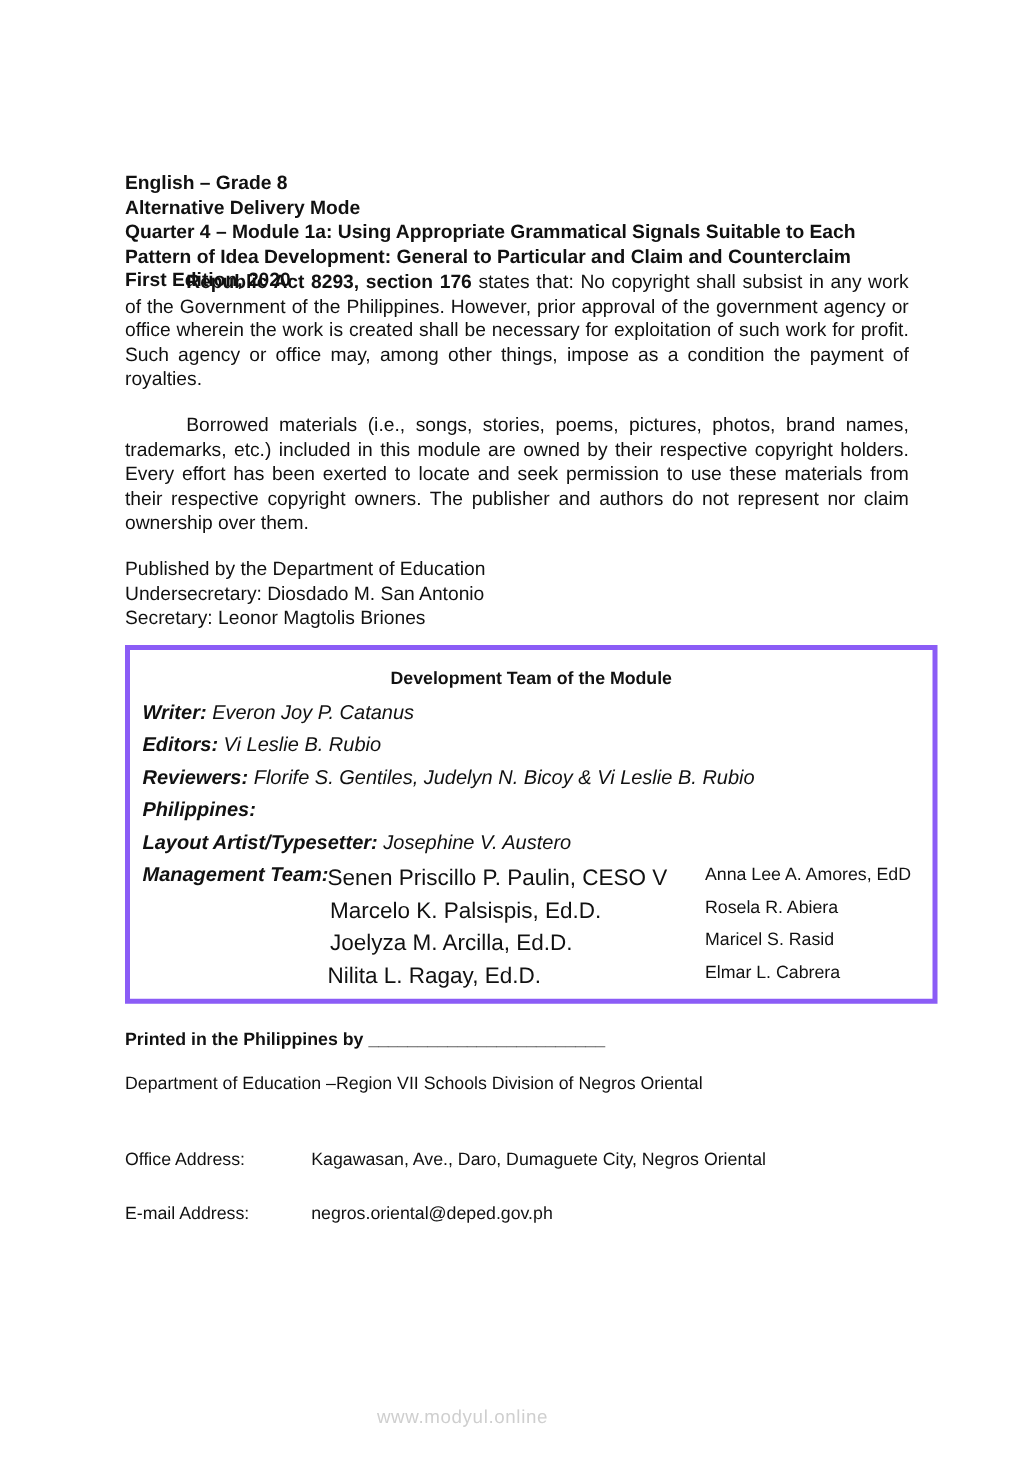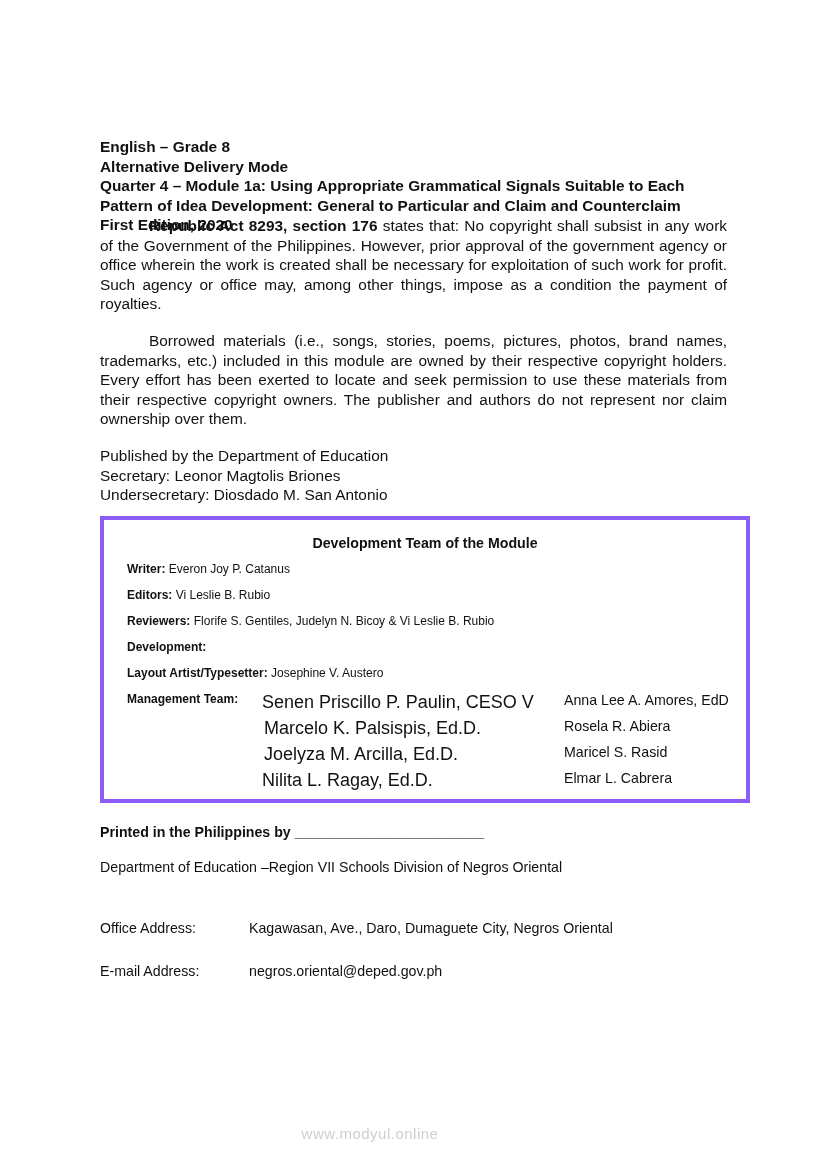--- a/index.html
+++ b/index.html
@@ -12,21 +12,21 @@
   .para { position: absolute; left: 100px; width: 627px; font-size: 15.4px; line-height: 19.5px; text-align: justify; }
   .para .indent { display: inline-block; width: 49px; }
   .p1 { top: 216px; }
   .p2 { top: 331px; }
   .pub { position: absolute; left: 100px; top: 446px; font-size: 15.4px; line-height: 19.5px; }
   .box {
     position: absolute; left: 100px; top: 516px; width: 650px; height: 287px;
     border: 4px solid #8b5cf6; box-sizing: border-box;
   }
   .box-title { position: absolute; top: 15px; left: 0; width: 100%; text-align: center; font-weight: bold; font-size: 14.2px; }
-  .row { position: absolute; left: 23px; font-size: 12px; white-space: nowrap; }
+  .row { position: absolute; left: 10px; font-size: 16px; white-space: nowrap; font-style: italic; }
   .row b { font-weight: bold; }
   .mcol1 { position: absolute; font-size: 18px; white-space: nowrap; }
   .mcol2 { position: absolute; left: 460px; font-size: 14.2px; white-space: nowrap; }
   .printed { position: absolute; left: 100px; top: 824px; font-weight: bold; font-size: 14.2px; }
   .deped { position: absolute; left: 100px; top: 859px; font-weight: normal; font-size: 14.2px; }
   .contact { position: absolute; left: 100px; top: 895px; font-size: 14.2px; line-height: 19px; }
   .contact .lbl { display: inline-block; width: 149px; margin-top: 24px; }
   .watermark { position: absolute; left: 0; width: 740px; top: 1125px; text-align: center; font-size: 15px; color: #cfcfcf; letter-spacing: 0.5px; }
 </style>
 </head>
@@ -39,30 +39,30 @@
   <div>Pattern of Idea Development: General to Particular and Claim and Counterclaim</div>
   <div>First Edition, 2020</div>
 </div>
 
 <div class="para p1"><span class="indent"></span><b>Republic Act 8293, section 176</b><span> states that: No copyright shall subsist in any work of the Government of the Philippines. However, prior approval of the government agency or office wherein the work is created shall be necessary for exploitation of such work for profit. Such agency or office may, among other things, impose as a condition the payment of royalties.</span></div>
 
 <div class="para p2"><span class="indent"></span><span>Borrowed materials (i.e., songs, stories, poems, pictures, photos, brand names, trademarks, etc.) included in this module are owned by their respective copyright holders. Every effort has been exerted to locate and seek permission to use these materials from their respective copyright owners. The publisher and authors do not represent nor claim ownership over them.</span></div>
 
 <div class="pub">
   <div>Published by the Department of Education</div>
+  <div>Undersecretary: Diosdado M. San Antonio</div>
   <div>Secretary: Leonor Magtolis Briones</div>
-  <div>Undersecretary: Diosdado M. San Antonio</div>
 </div>
 
 <div class="box">
   <div class="box-title">Development Team of the Module</div>
   <div class="row" style="top:42px"><b>Writer:</b><span> Everon Joy P. Catanus</span></div>
   <div class="row" style="top:68px"><b>Editors:</b><span> Vi Leslie B. Rubio</span></div>
   <div class="row" style="top:94px"><b>Reviewers:</b><span> Florife S. Gentiles, Judelyn N. Bicoy &amp; Vi Leslie B. Rubio</span></div>
-  <div class="row" style="top:120px"><b>Development:</b><span></span></div>
+  <div class="row" style="top:120px"><b>Philippines:</b><span></span></div>
   <div class="row" style="top:146px"><b>Layout Artist/Typesetter:</b><span> Josephine V. Austero</span></div>
   <div class="row" style="top:172px"><b>Management Team:</b></div>
   <div class="mcol1" style="left:158px; top:172px">Senen Priscillo P. Paulin, CESO V</div>
   <div class="mcol1" style="left:160px; top:198px">Marcelo K. Palsispis, Ed.D.</div>
   <div class="mcol1" style="left:160px; top:224px">Joelyza M. Arcilla, Ed.D.</div>
   <div class="mcol1" style="left:158px; top:250px">Nilita L. Ragay, Ed.D.</div>
   <div class="mcol2" style="top:172px">Anna Lee A. Amores, EdD</div>
   <div class="mcol2" style="top:198px">Rosela R. Abiera</div>
   <div class="mcol2" style="top:224px">Maricel S. Rasid</div>
   <div class="mcol2" style="top:250px">Elmar L. Cabrera</div>

